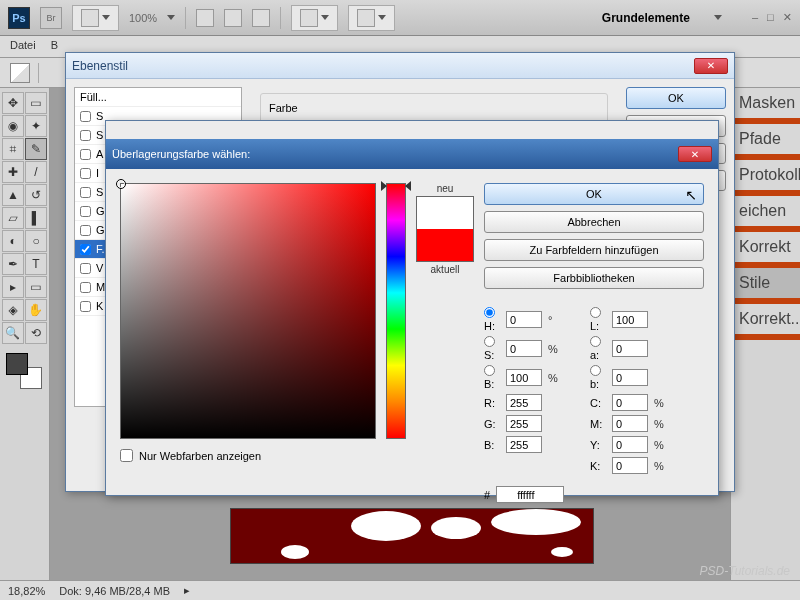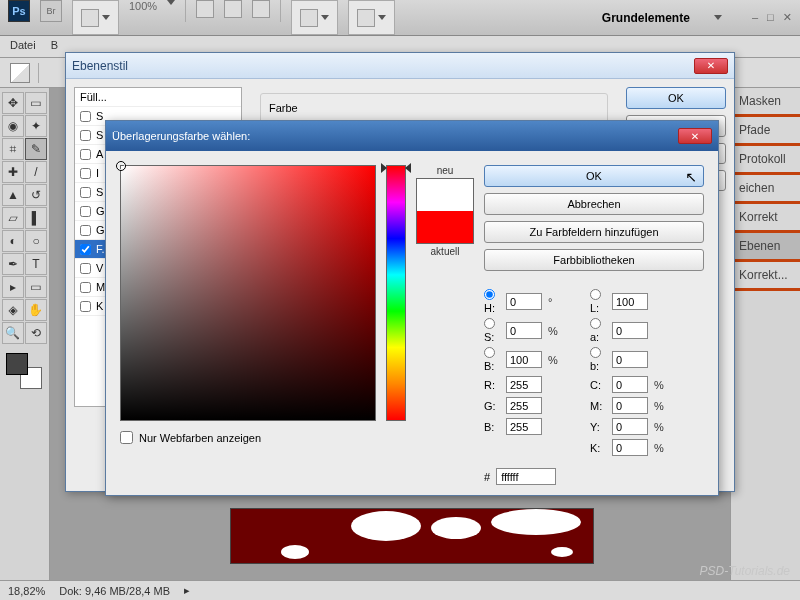--- a/index.html
+++ b/index.html
@@ -1,17 +1,17 @@
 <!DOCTYPE html>
 <html><head>
 <meta charset="utf-8">
 <style>
 * { margin:0; padding:0; box-sizing:border-box; font-family:Tahoma,Arial,sans-serif; font-size:11px; }
 body { background:#9e9e9e; width:800px; height:600px; overflow:hidden; position:relative; }
-.topbar { background:linear-gradient(#d8d8d8,#c0c0c0); height:36px; display:flex; padding:0 8px; border-bottom:1px solid #888; gap:10px; }
+.topbar { background:linear-gradient(#d8d8d8,#c0c0c0); height:36px; display:flex; align-items:center; padding:0 8px; border-bottom:1px solid #888; gap:10px; }
 .ps-logo { width:22px; height:22px; background:#0a2e52; color:#8cc6ff; display:flex; align-items:center; justify-content:center; font-weight:bold; font-size:11px; border:1px solid #333; }
 .br-logo { width:22px; height:22px; background:#ccc; border:1px solid #999; display:flex; align-items:center; justify-content:center; color:#666; font-size:9px; }
 .dd-btn { background:#e8e8e8; border:1px solid #aaa; padding:3px 8px; display:flex; align-items:center; gap:3px; }
 .tri-down { width:0; height:0; border-left:4px solid transparent; border-right:4px solid transparent; border-top:5px solid #555; }
 .zoom-lbl { color:#666; }
 .tb-icon { width:18px; height:18px; border:1px solid #999; background:#ddd; }
 .right-top { margin-left:auto; display:flex; align-items:center; gap:24px; }
 .workspace { font-weight:bold; font-size:12px; }
 .win-controls span { margin-left:6px; color:#666; }
 .menubar { background:#dcdcdc; height:22px; padding:3px 10px; border-bottom:1px solid #999; }
@@ -20,21 +20,21 @@
 .eyedrop-swatch { width:20px; height:20px; background:#fff; border:1px solid #888; }
 .main-area { position:absolute; top:88px; left:0; right:0; bottom:20px; display:flex; }
 .toolbox { width:50px; background:#d4d4d4; border-right:1px solid #999; padding:4px 2px; display:flex; flex-wrap:wrap; gap:1px; align-content:flex-start; }
 .tool { width:22px; height:22px; background:#d8d8d8; border:1px solid #aaa; display:flex; align-items:center; justify-content:center; color:#333; font-size:12px; }
 .tool.sel { background:#bbb; border-color:#555; }
 .fgbg { width:46px; height:40px; position:relative; margin-top:4px; }
 .fg { position:absolute; width:22px; height:22px; background:#444; border:1px solid #000; left:4px; top:4px; }
 .bg { position:absolute; width:22px; height:22px; background:#fff; border:1px solid #666; left:18px; top:18px; }
 .canvas-area { flex:1; background:#9e9e9e; position:relative; }
 .right-panels { width:70px; background:#d4d4d4; border-left:1px solid #999; display:flex; flex-direction:column; }
-.panel-tab { padding:6px 8px; background:#d8d8d8; border-bottom:3px solid #c2410c; color:#444; font-size:12px; text-align:left; }
+.panel-tab { padding:6px 8px; background:#d8d8d8; border-bottom:6px solid #c2410c; color:#444; font-size:16px; text-align:left; }
 .panel-tab.active { background:#b8b8b8; }
 .statusbar { position:absolute; bottom:0; left:0; right:0; height:20px; background:#dcdcdc; border-top:1px solid #999; display:flex; align-items:center; padding:0 8px; gap:14px; font-size:10px; color:#333; }
 .watermark { position:absolute; right:10px; bottom:22px; color:#c8c8c8; font-size:12px; font-style:italic; }
 
 .canvas-img { position:absolute; left:180px; top:420px; width:364px; height:56px; background:#6b0000; border:1px solid #444; overflow:hidden; }
 .splat { position:absolute; background:#fff; border-radius:50%; }
 
 
 .dlg1 { position:absolute; left:65px; top:52px; width:670px; height:440px; background:#ececec; border:1px solid #5a7aa0; box-shadow:2px 2px 8px rgba(0,0,0,.3); }
 .titlebar1 { height:26px; background:linear-gradient(#eaf2fb,#cfe0f3); display:flex; align-items:center; padding:0 6px; border-bottom:1px solid #a9bfda; }
@@ -50,21 +50,21 @@
 .center-col { flex:1; padding:6px 10px; }
 .group-lbl { font-weight:bold; margin-bottom:6px; display:block; }
 .subgroup { border:1px solid #ccc; border-radius:3px; padding:8px; }
 .right-col { width:100px; display:flex; flex-direction:column; gap:6px; }
 .win-btn { background:linear-gradient(#fdfdfd,#e4e4e4); border:1px solid #8a8a8a; border-radius:3px; padding:4px 0; text-align:center; }
 .win-btn.primary { background:linear-gradient(#eaf4ff,#bcd8f4); border-color:#4f7db4; }
 .win-btn.small { font-size:10px; }
 
 
 .dlg2 { position:absolute; left:105px; top:120px; width:614px; height:376px; background:#ececec; border:1px solid #5a7aa0; box-shadow:2px 2px 10px rgba(0,0,0,.35); }
-.titlebar2 { height:22px; background:linear-gradient(#4f86c6,#2a5a9a); display:flex; align-items:center; padding:15px 6px; color:#fff; }
+.titlebar2 { height:22px; background:linear-gradient(#4f86c6,#2a5a9a); display:flex; align-items:center; padding:15px 6px; color:#fff;margin-top:18px; }
 .titlebar2 .t { font-size:11px; }
 .dlg2-body { padding:14px 14px 10px 14px; display:flex; gap:10px; }
 .satval { width:256px; height:256px; position:relative; border:1px solid #666;
   background:
     linear-gradient(to top, #000, rgba(0,0,0,0)),
     linear-gradient(to right, #fff, #f00); }
 .sv-cursor { position:absolute; width:10px; height:10px; border:1px solid #000; border-radius:50%; left:-5px; top:-5px; box-shadow:0 0 0 1px #fff inset; }
 .hue { width:20px; height:256px; border:1px solid #666; background:linear-gradient(to bottom,#f00,#f0f,#00f,#0ff,#0f0,#ff0,#f80,#f00); position:relative; }
 .hue-ptr { position:absolute; left:-6px; width:0; height:0; border-top:5px solid transparent; border-bottom:5px solid transparent; border-left:6px solid #333; top:-3px; }
 .hue-ptr.r { left:auto; right:-6px; border-left:none; border-right:6px solid #333; }
@@ -77,21 +77,21 @@
 .btn-row { display:flex; flex-direction:column; gap:6px; align-items:stretch; margin-bottom:6px; }
 .wide-btn { background:linear-gradient(#fdfdfd,#e4e4e4); border:1px solid #8a8a8a; border-radius:3px; padding:4px 0; text-align:center; position:relative; }
 .wide-btn.primary { background:linear-gradient(#eaf4ff,#bcd8f4); border-color:#4f7db4; }
 .cursor-arrow { position:absolute; right:6px; top:3px; font-size:14px; color:#000; }
 .field-grid { display:grid; grid-template-columns:16px 36px 10px 20px 16px 36px 10px; gap:4px 6px; align-items:center; margin-top:6px; }
 .radio { width:11px; height:11px; }
 .num-input { width:36px; height:17px; border:1px solid #888; background:#fff; padding:0 3px; font-size:11px; }
 .unit { color:#333; }
 .below-sv { display:flex; align-items:center; gap:6px; margin-top:10px; }
 .hex-row { display:flex; align-items:center; gap:6px; margin-top:6px; }
-.hex-input { width:60px; height:17px; border:1px solid #888; background:#fff; padding:0 4px; }
+.hex-input { width:68px; height:17px; border:1px solid #888; background:#fff; padding:0 20px; }
 </style>
 </head>
 <body>
 
 <div class="topbar">
   <div class="ps-logo">Ps</div>
   <div class="br-logo">Br</div>
   <div class="dd-btn">
       <div class="tb-icon"></div>
       <div class="tri-down"></div>
@@ -171,21 +171,21 @@
       <div class="splat" style="left:320px;top:38px;width:22px;height:10px"></div>
     </div>
   </div>
 
   <div class="right-panels">
     <div class="panel-tab">Masken</div>
     <div class="panel-tab">Pfade</div>
     <div class="panel-tab">Protokoll</div>
     <div class="panel-tab">eichen</div>
     <div class="panel-tab">Korrekt</div>
-    <div class="panel-tab active">Ebenen</div>
+    <div class="panel-tab active">Stile</div>
     <div class="panel-tab">Korrekt...</div>
   </div>
 </div>
 
 <div class="statusbar">
   <span>18,82%</span>
   <span>Dok: 9,46 MB/28,4 MB</span>
   <span>▸</span>
 </div>
 <div class="watermark">PSD-Tutorials.de</div>

